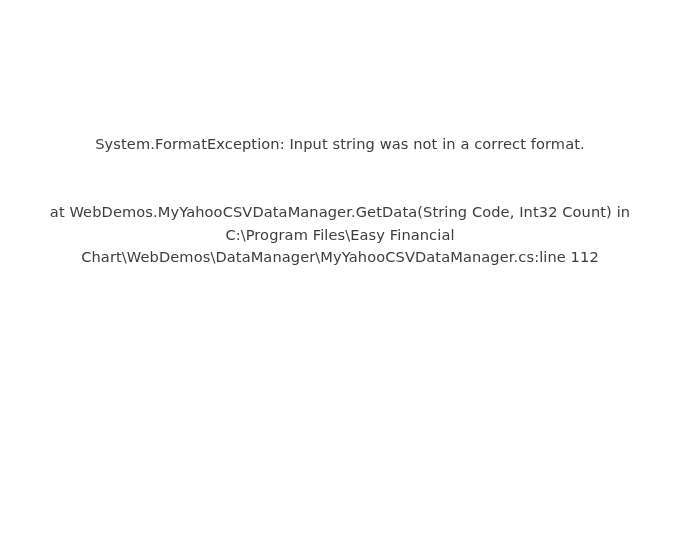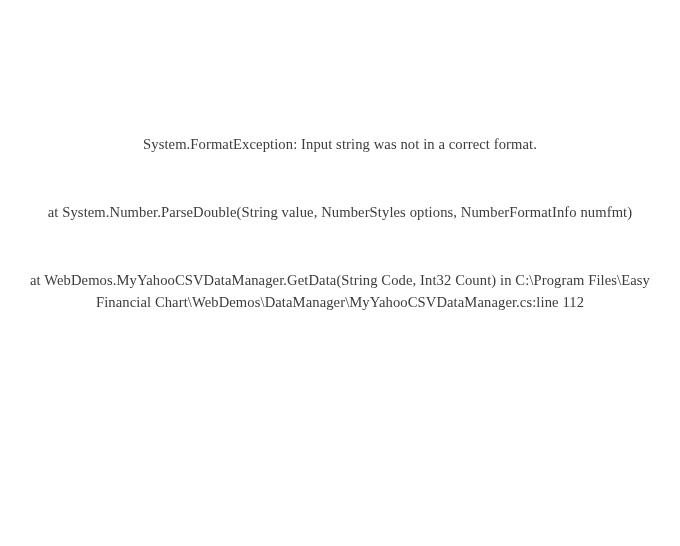--- a/index.html
+++ b/index.html
@@ -23,26 +23,24 @@
     font-size: 14.6px;
     line-height: 22.6px;
     color: #3c3c3c;
     white-space: pre-wrap;
     padding: 0 8px;
     box-sizing: border-box;
     letter-spacing: 0.1px;
   }
   .stack-line {
     display: block;
-    font-family: Liberation Serif, serif;
   }
 </style>
 </head>
 <body>
 
 <div id="exception-block">
   <span class="stack-line">System.FormatException: Input string was not in a correct format.</span>
-  <span class="stack-line">at System.Number.ParseDouble(String value, NumberStyles options, NumberFormatInfo numfmt)</span>
   <span class="stack-line">at WebDemos.MyYahooCSVDataManager.GetData(String Code, Int32 Count) in C:\Program Files\Easy Financial Chart\WebDemos\DataManager\MyYahooCSVDataManager.cs:line 112</span>
   
   
   
 </div>
 
 </body></html>

